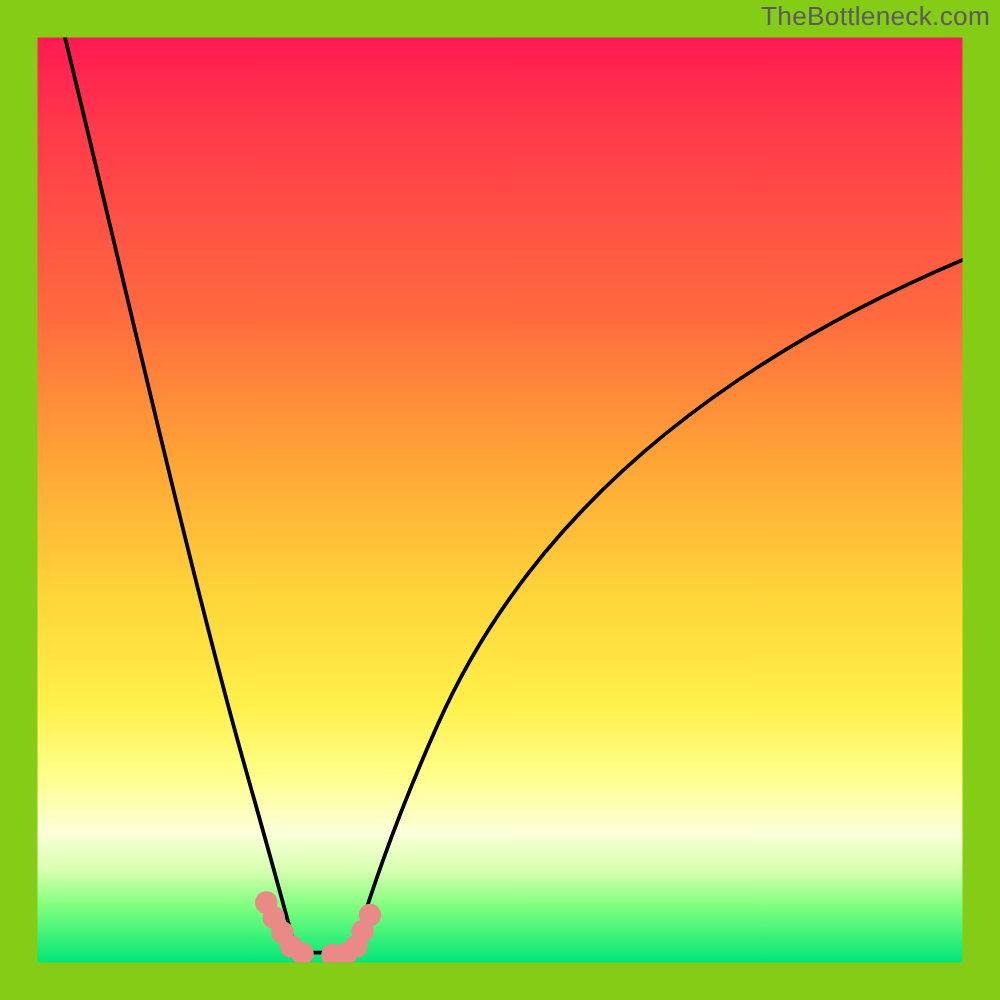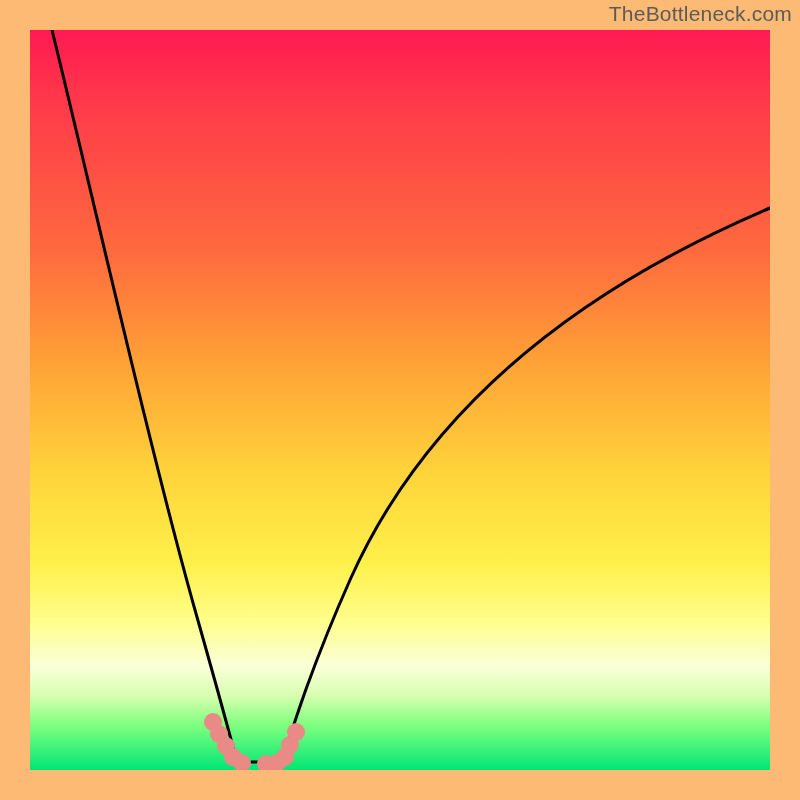--- a/index.html
+++ b/index.html
@@ -10,21 +10,21 @@
     overflow: hidden;
     background: #000;
     font-family: Arial, Helvetica, sans-serif;
   }
   .frame {
     position: absolute;
     top: 0;
     left: 0;
     width: 800px;
     height: 800px;
-    background: #fdba74;
+    background: #84cc16;
   }
   .plot {
     position: absolute;
     top: 30px;
     left: 30px;
     width: 740px;
     height: 740px;
     
     background: linear-gradient(
       to bottom,

